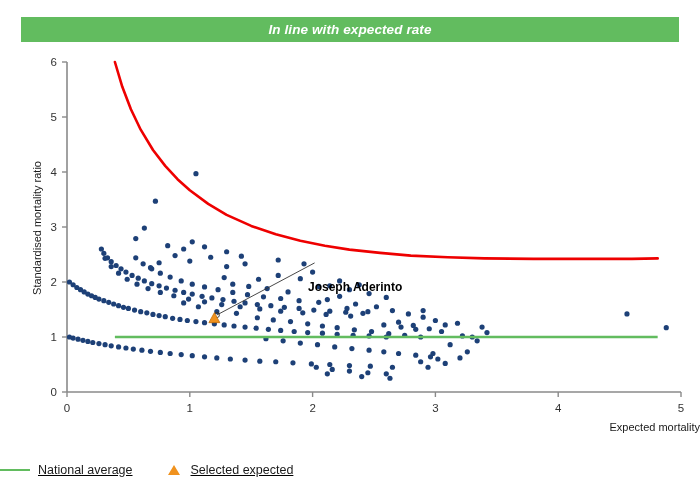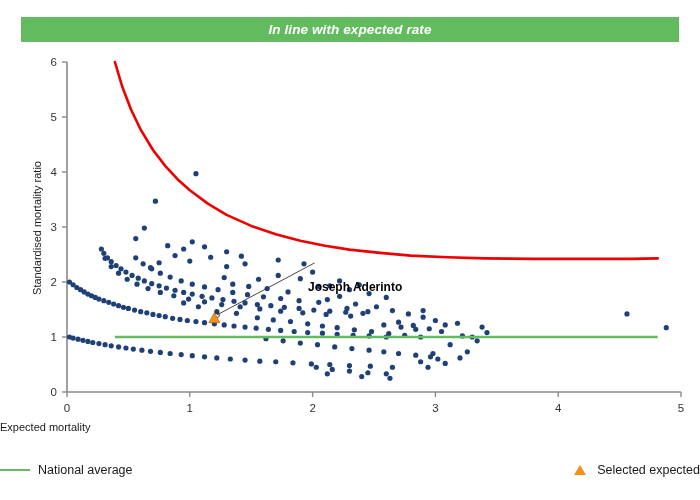--- a/index.html
+++ b/index.html
@@ -58,21 +58,21 @@
     position: absolute;
     color: #1a1a1a;
     font-size: 11px;
     font-family: "Liberation Sans", sans-serif;
     white-space: nowrap;
   }
   #x-axis-title {
     left: 0;
     top: 421px;
     width: 700px;
-    text-align: left;
+    text-align: right;
   }
   #y-axis-title {
     left: -63px;
     top: 222px;
     width: 200px;
     text-align: center;
     transform: rotate(-90deg);
     transform-origin: center center;
   }
   
@@ -89,22 +89,23 @@
   }
   
   #legend {
     position: absolute;
     left: 0;
     top: 455px;
     width: 700px;
     height: 30px;
     display: flex;
     align-items: center;
-    justify-content: space-between;
+    justify-content: flex-start;
     gap: 26px;
+    text-decoration: underline;
   }
   .legend-item {
     display: flex;
     align-items: center;
     gap: 8px;
   }
   .legend-label {
     font-size: 12.5px;
     color: #1a1a1a;
     font-family: "Liberation Sans", sans-serif;

